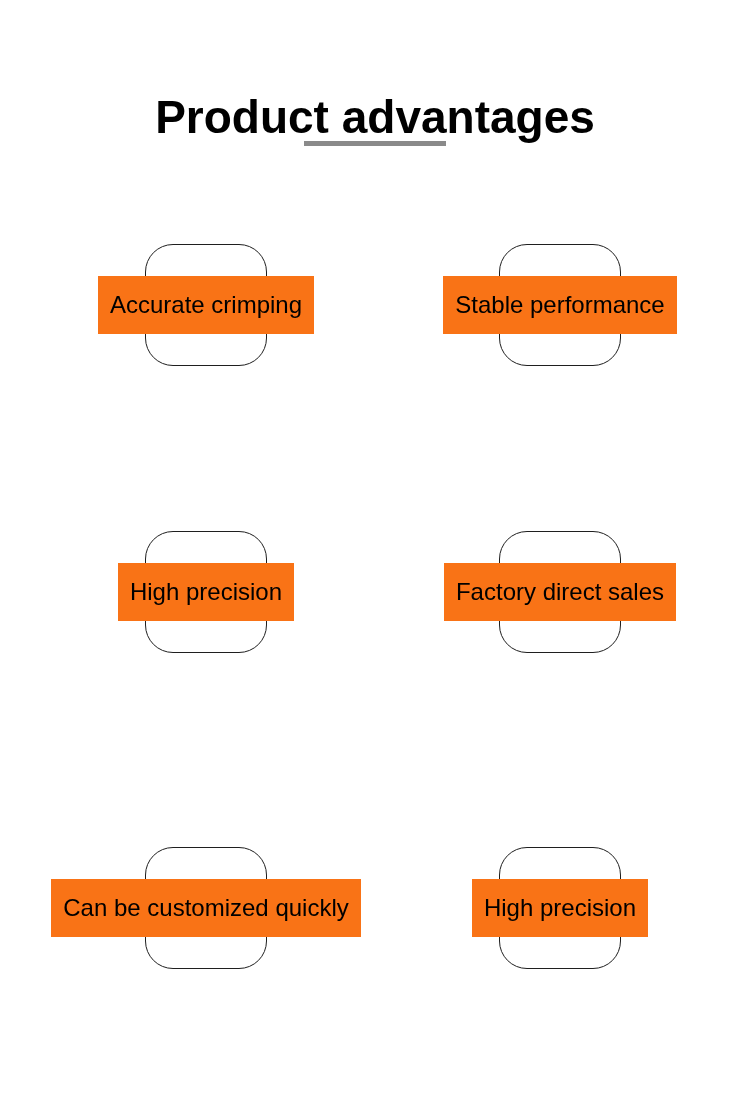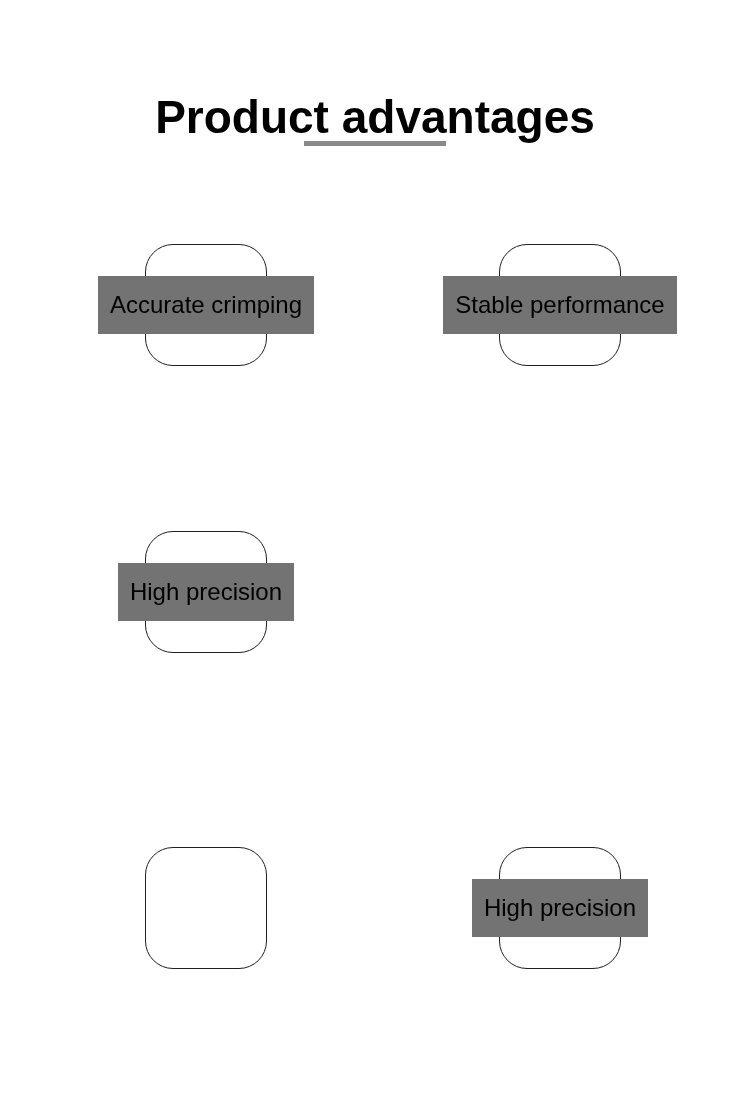--- a/index.html
+++ b/index.html
@@ -61,21 +61,21 @@
   .label-band {
     position: absolute;
     left: 0;
     right: 0;
     top: 61px;
     transform: translateY(-50%);
     text-align: center;
   }
   .label-text {
     display: inline-block;
-    background: #737373;
+    background: #f97316;
     padding: 15px 12px;
     font-size: 24px;
     line-height: 28px;
     color: #000000;
     white-space: nowrap;
   }
 </style>
 </head>
 <body>
 
@@ -99,23 +99,32 @@
     </div>
   </div>
 
   <div class="cell row-2 col-left">
     <div class="box-outline"></div>
     <div class="label-band">
       <span class="label-text">High precision</span>
     </div>
   </div>
 
+  <div class="cell row-2 col-right">
+    <div class="box-outline"></div>
+    <div class="label-band">
+      <span class="label-text">Factory direct sales</span>
+    </div>
+  </div>
 
   <div class="cell row-3 col-left">
     <div class="box-outline"></div>
+    <div class="label-band">
+      <span class="label-text">Can be customized quickly</span>
+    </div>
   </div>
 
   <div class="cell row-3 col-right">
     <div class="box-outline"></div>
     <div class="label-band">
       <span class="label-text">High precision</span>
     </div>
   </div>
 
 </div>

